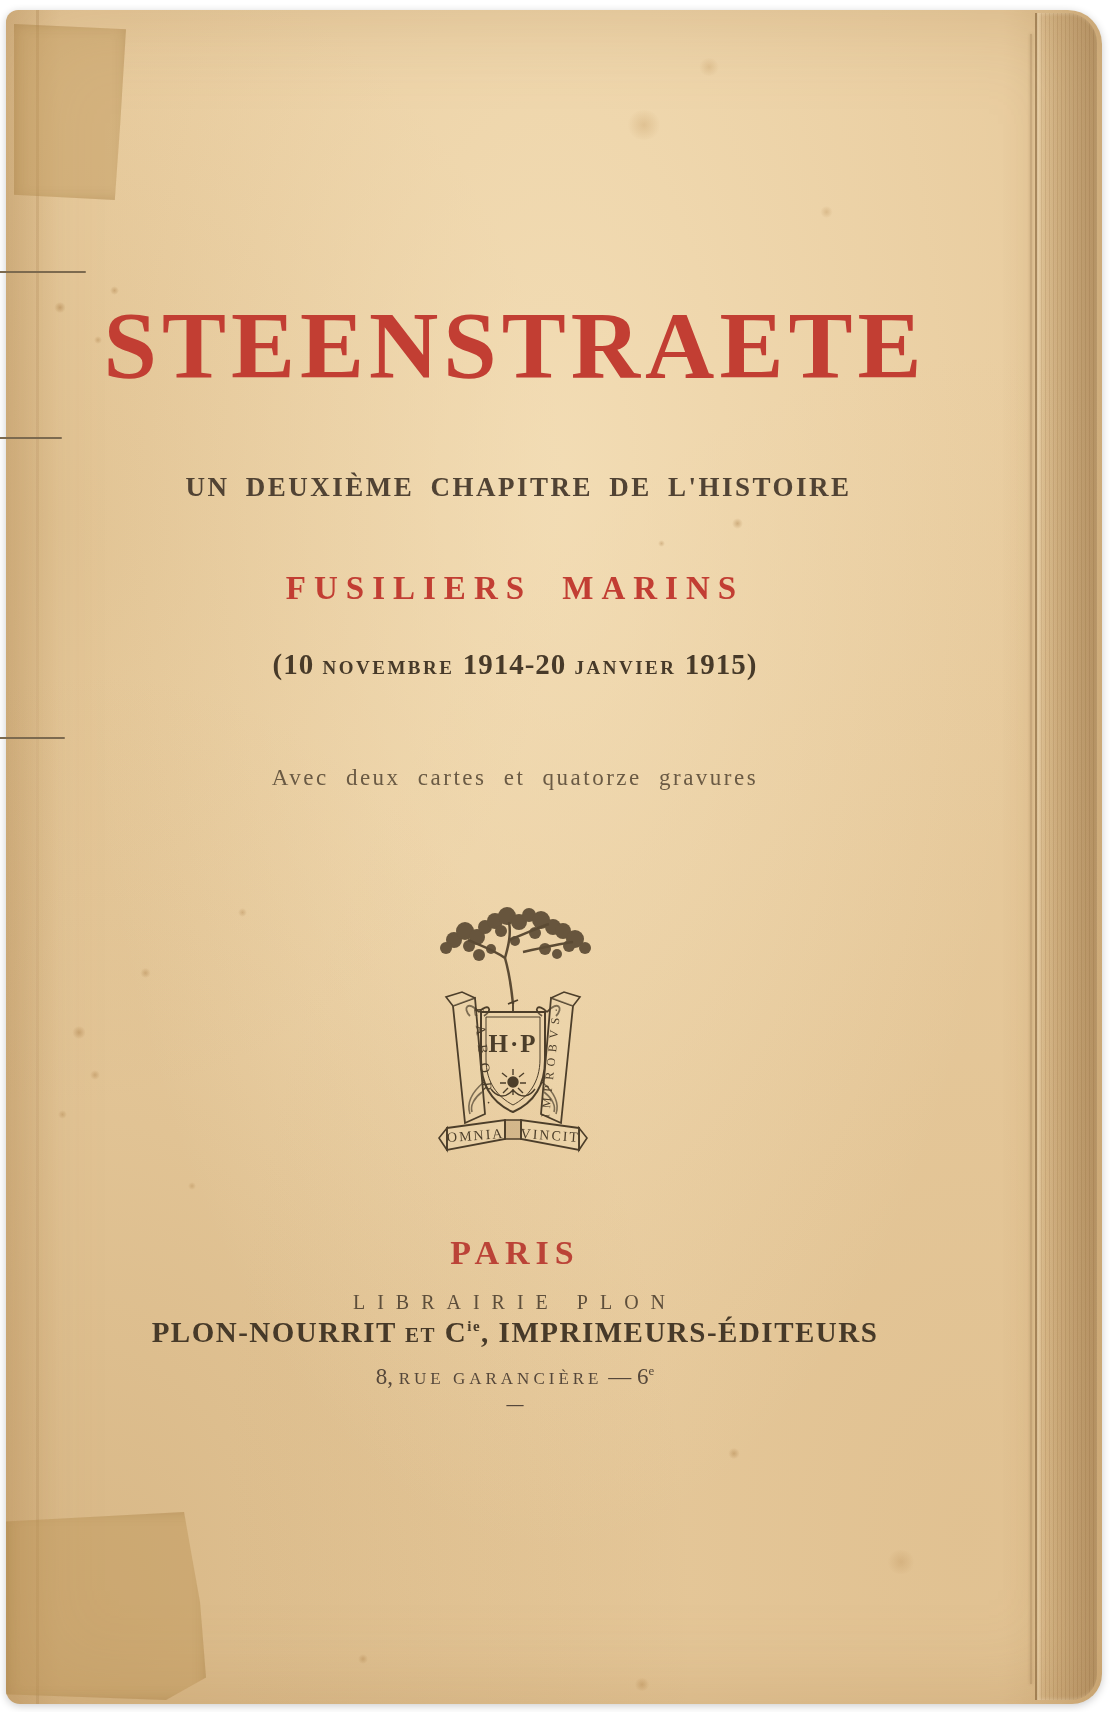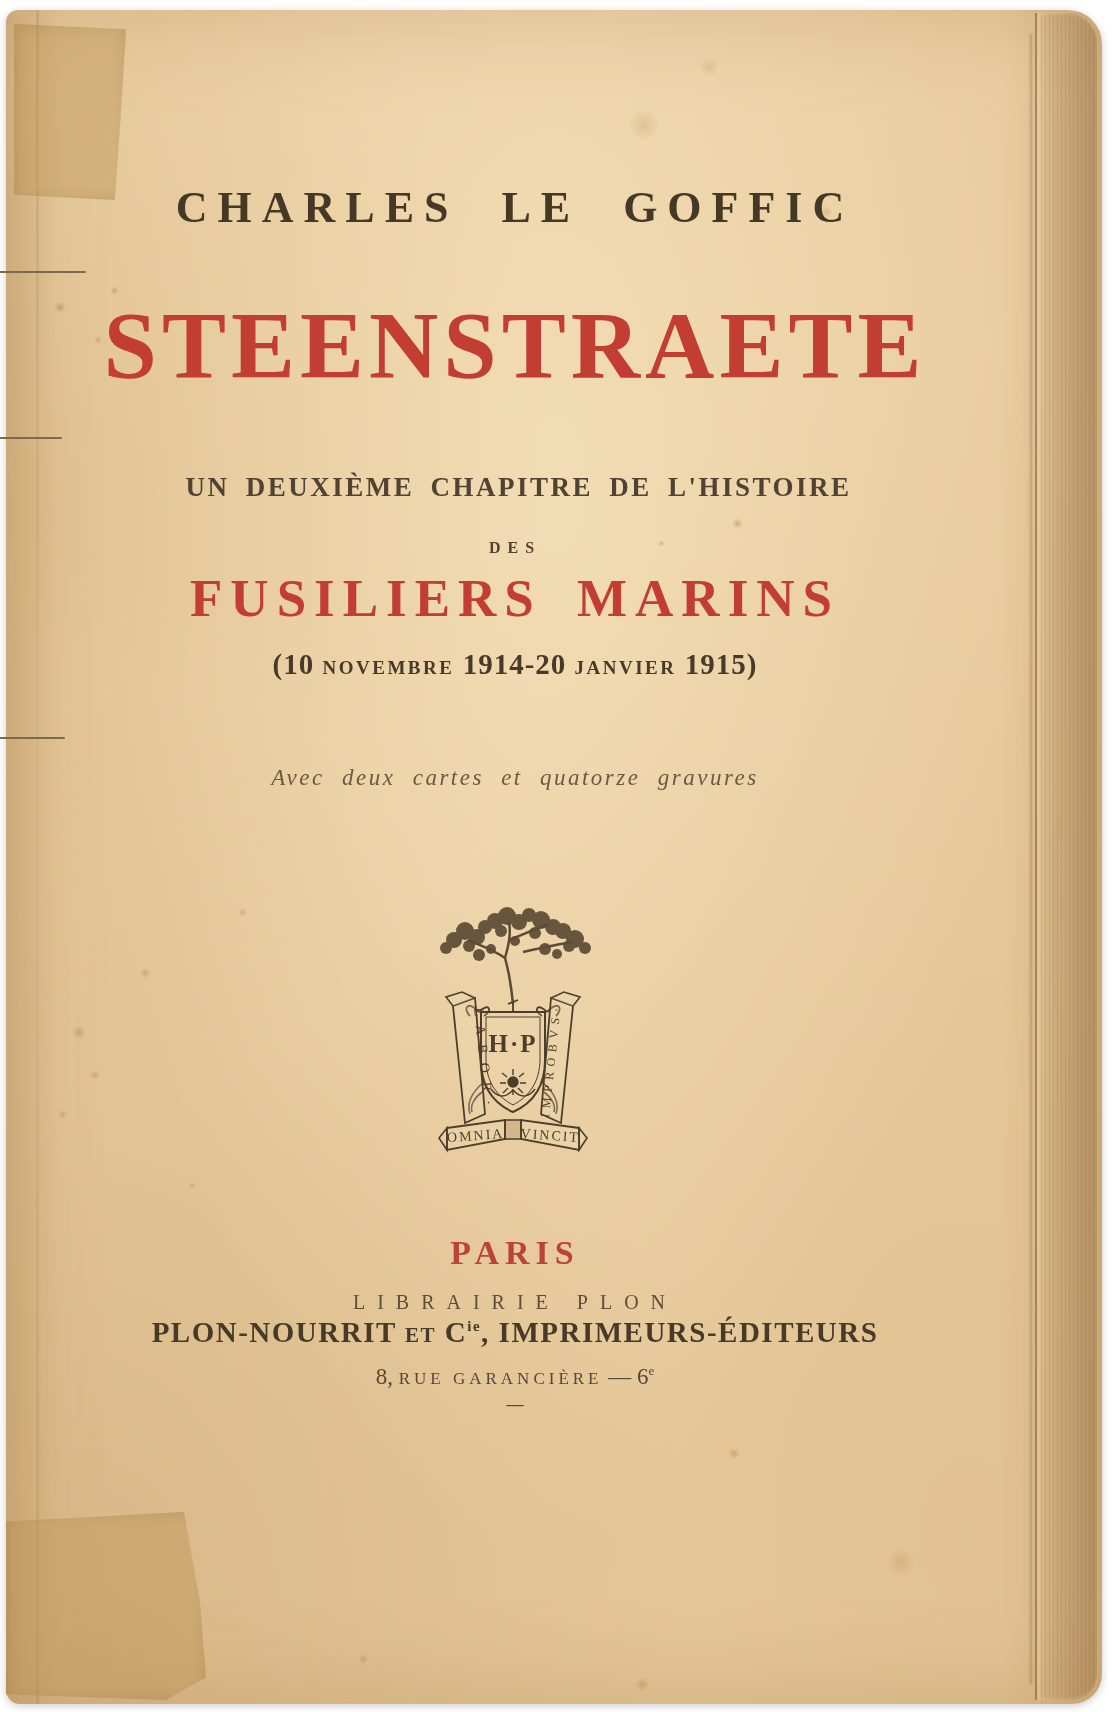--- a/index.html
+++ b/index.html
@@ -58,24 +58,24 @@
   .author{top:176px;font-size:44px;font-weight:bold;color:#443827;
     letter-spacing:10px;word-spacing:22px;}
   .rule{position:absolute;left:50%;transform:translateX(-50%);height:2px;
     background:#7c6a4f;border-radius:1px;}
   .rule1{top:261px;width:160px;}
   .rule2{top:427px;width:112px;}
   .rule3{top:727px;width:118px;}
   .title{top:288px;font-size:96px;font-weight:bold;color:#c23e33;letter-spacing:5px;}
   .sub1{top:464px;font-size:27px;font-weight:bold;color:#514334;letter-spacing:2.5px;word-spacing:7px;margin-left:7px;}
   .des{top:530px;font-size:16px;font-weight:bold;color:#514334;letter-spacing:7px;}
-  .series-title{top:562px;font-size:53px;font-weight:bold;color:#c23e33;letter-spacing:8px;word-spacing:14px;}
+  .series-title{top:562px;font-size:33px;font-weight:bold;color:#c23e33;letter-spacing:8px;word-spacing:14px;}
   .dateline{top:640px;font-size:29px;font-weight:bold;color:#473a29;letter-spacing:1px;}
   .dateline .mo{font-size:19px;letter-spacing:2.5px;}
-  .note{top:756px;font-size:23px;font-style:italic;color:#6a5a44;
+  .note{top:756px;font-size:23px;color:#6a5a44;
     letter-spacing:2.5px;word-spacing:9px;}
   .emblem-wrap{top:890px;display:flex;justify-content:center;}
   .city{top:1226px;font-size:34px;font-weight:bold;color:#bb4337;letter-spacing:6px;}
   .bookstore{top:1282px;font-size:20px;color:#5d4e3b;letter-spacing:12px;}
   .printer{top:1308px;font-size:29px;font-weight:bold;color:#473a29;letter-spacing:1.5px;}
   .printer .et{font-size:21px;}
   .printer sup{font-size:15px;}
   .address{top:1354px;font-size:23px;font-weight:normal;color:#55473a;}
   .address .street{font-size:17px;letter-spacing:4px;}
   .address sup{font-size:13px;}
@@ -110,31 +110,29 @@
     <div class="stain" style="left:722px;top:1438px;width:12px;height:11px;background:radial-gradient(circle,rgba(150,100,42,0.32),transparent 70%);"></div>
     <div class="stain" style="left:628px;top:1668px;width:16px;height:13px;background:radial-gradient(circle,rgba(160,110,50,0.3),transparent 70%);"></div>
     <div class="stain" style="left:232px;top:898px;width:9px;height:9px;background:radial-gradient(circle,rgba(150,100,42,0.28),transparent 70%);"></div>
     <div class="stain" style="left:182px;top:1172px;width:8px;height:8px;background:radial-gradient(circle,rgba(150,100,42,0.26),transparent 70%);"></div>
     <div class="stain" style="left:880px;top:1540px;width:30px;height:24px;background:radial-gradient(circle,rgba(165,115,55,0.2),transparent 70%);"></div>
     <div class="stain" style="left:814px;top:196px;width:13px;height:12px;background:radial-gradient(circle,rgba(160,110,50,0.24),transparent 70%);"></div>
     <div class="stain" style="left:352px;top:1644px;width:10px;height:10px;background:radial-gradient(circle,rgba(150,100,42,0.28),transparent 70%);"></div>
 
     <div class="content">
 
-      <div class="author">CHARLES LE GOFFIC</div>
 
       <div class="rule rule1"></div>
 
       <div class="title">STEENSTRAETE</div>
 
       <div class="rule rule2"></div>
 
       <div class="sub1">UN DEUXIÈME CHAPITRE DE L'HISTOIRE</div>
 
-      <div class="des">DES</div>
 
       <div class="series-title">FUSILIERS MARINS</div>
 
       <div class="dateline">
         <span>(10</span>
         <span class="mo">NOVEMBRE</span>
         <span>1914-20</span>
         <span class="mo">JANVIER</span>
         <span>1915)</span>
       </div>

